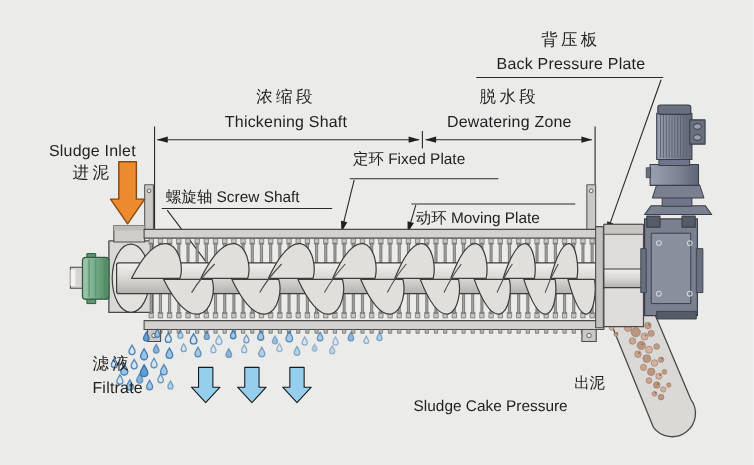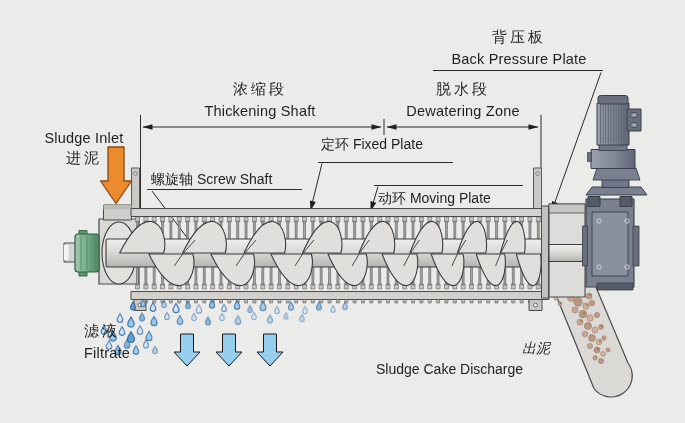--- a/index.html
+++ b/index.html
@@ -495,16 +495,16 @@
 
   <div class="lbl en" style="left:321px; top:133px;">定环 Fixed Plate</div>
 
   <div class="lbl en" style="left:378px; top:167px;margin-top:20px;">动环 Moving Plate</div>
 
   <div class="lbl twoLine" style="left:84px; top:319px;">
     <div class="zh">滤液</div>
     <div class="en">Filtrate</div>
   </div>
 
-  <div class="lbl zh" style="left:522px; top:337px;font-style:italic;">出泥</div>
-  <div class="lbl en" style="left:376px; top:358px;">Sludge Cake Discharge</div>
+  <div class="lbl zh" style="left:522px; top:337px;">出泥</div>
+  <div class="lbl en" style="left:376px; top:358px;">Sludge Cake Pressure</div>
 
 </div>
 
 </body></html>

